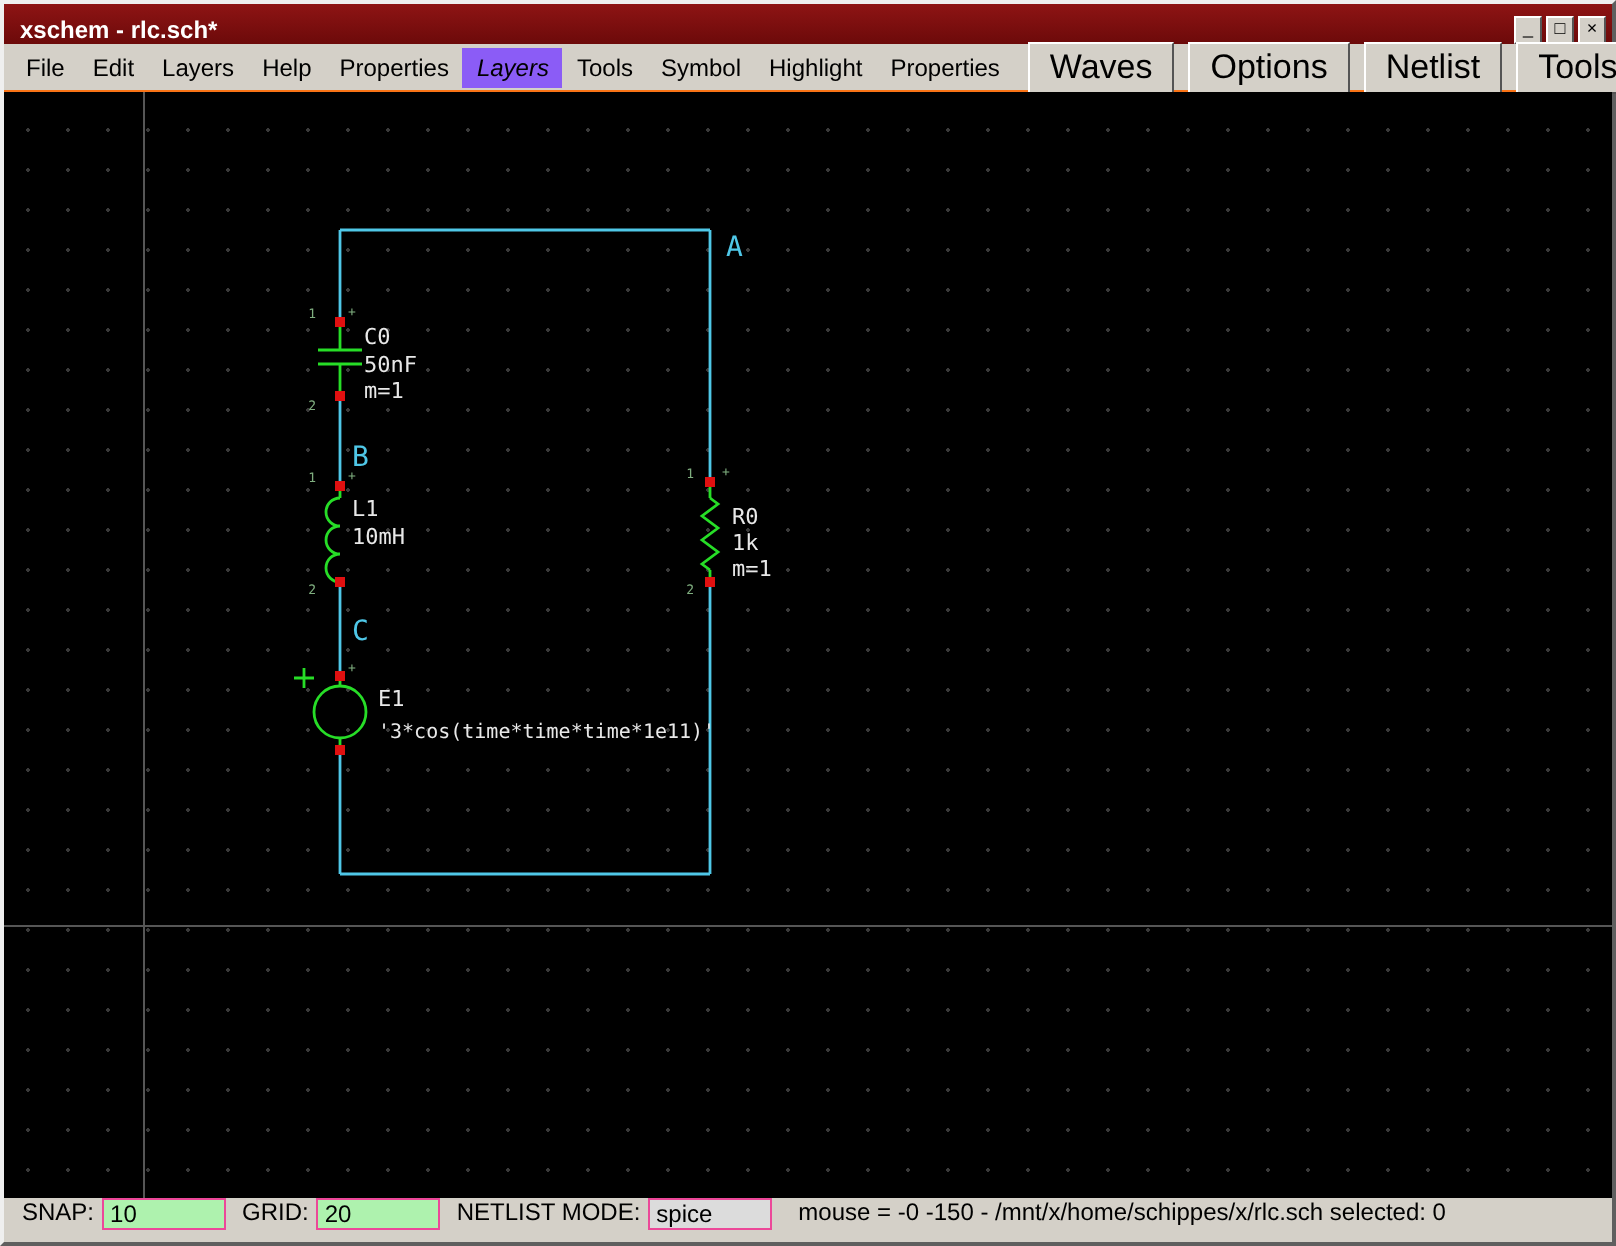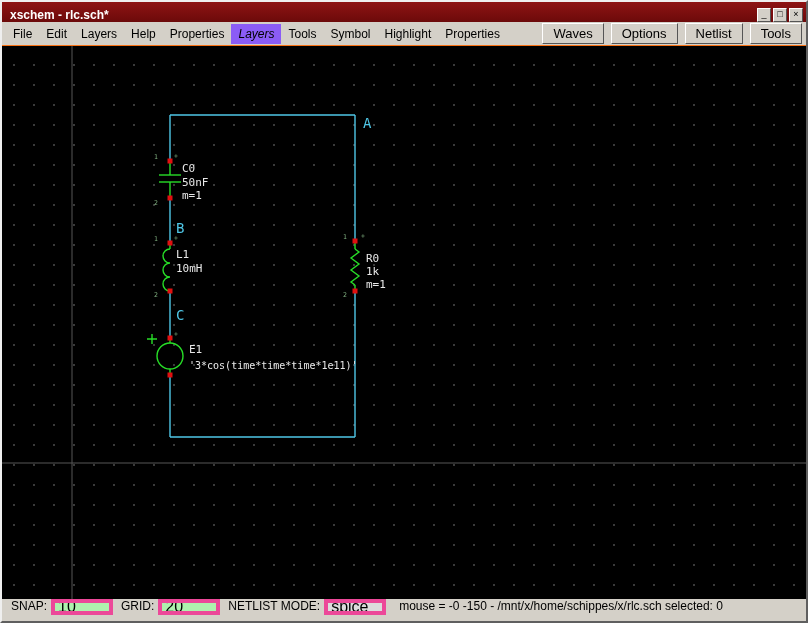--- a/index.html
+++ b/index.html
@@ -36,21 +36,21 @@
     height:24px; flex:0 0 24px;
     display:flex; align-items:center;
     padding:0 4px; font-size:12px;
     background:#d4d0c8;
     border-bottom:1px solid #f97316;
   }
   .menu-item{ padding:3px 7px; color:#000; cursor:default; }
   .menu-item.highlight{ background:#8b5cf6;font-style:italic; }
   .spacer{ flex:1; }
   .toolbtn{
-    font-family:inherit; font-size:13px; color:#000;
+    font-family:inherit; font-size:17px; color:#000;
     padding:2px 10px; margin-left:7px;
     background:#d4d0c8;
     border:1px solid; border-color:#fff #555 #555 #fff;
     cursor:default;
   }
 
   
   .canvas{
     position:relative;
     width:804px; height:553px; flex:0 0 553px;
@@ -65,22 +65,22 @@
 
   
   .statusbar{
     height:22px; flex:0 0 22px;
     display:flex; 
     padding:0 5px; font-size:12px; color:#000;
     background:#d4d0c8; gap:4px;
   }
   .statusbar label{ margin-left:4px; }
   .statusbar input{
-    height:16px; font-size:16px; font-family:inherit;
-    border:4px solid #ec4899; padding:0 3px;
+    height:16px; font-size:12px; font-family:inherit;
+    border:1px solid #ec4899; padding:0 3px;
   }
   .in-green{ background:#aef2ae; width:62px; }
   .in-mode{ background:#dcdcdc; width:62px; }
   .status-text{ margin-left:9px; white-space:nowrap; }
 </style>
 </head>
 <body>
 
 <div class="window">
 

